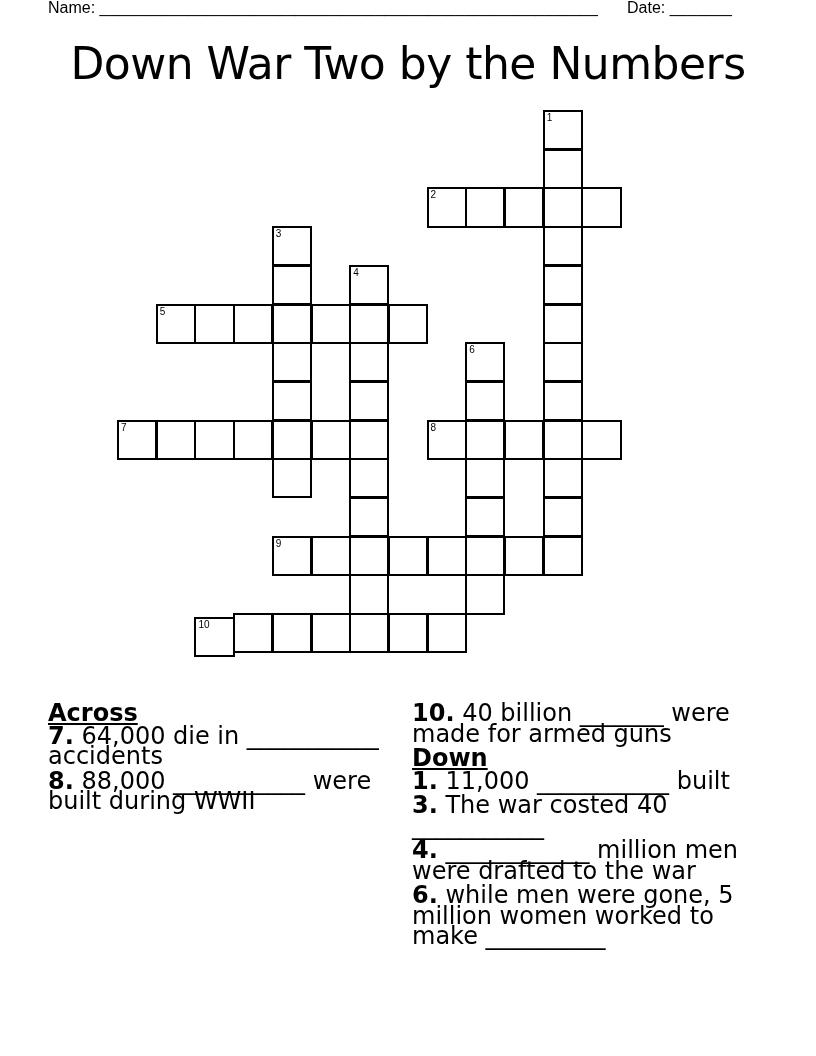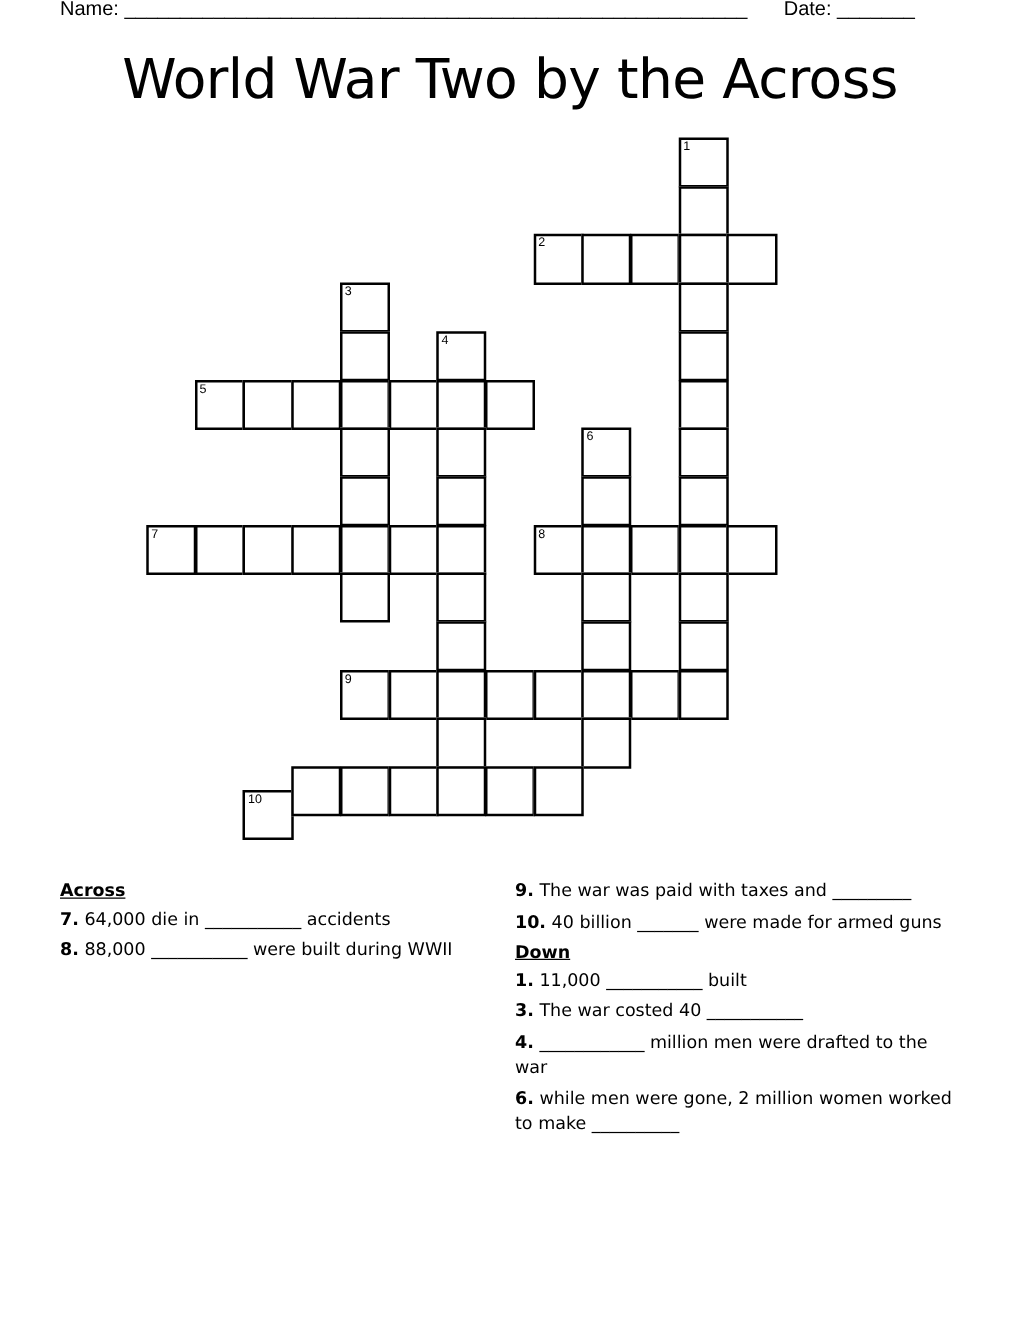--- a/index.html
+++ b/index.html
@@ -9,34 +9,34 @@
   .header-line { position: absolute; top: -1px; left: 48px; font-family: "Liberation Sans", sans-serif; font-size: 16px; color: #000; }
   .header-date { position: absolute; top: -1px; left: 627px; font-family: "Liberation Sans", sans-serif; font-size: 16px; }
 
   .title { position: absolute; top: 38px; left: 0; width: 816px; text-align: center;
            font-family: "DejaVu Sans", sans-serif; font-size: 44px; letter-spacing: -0.5px; font-weight: normal; }
 
   .grid { position: absolute; left: 0; top: 0; width: 816px; height: 680px; }
   .cell { position: absolute; width: 40.2px; height: 40.2px; border: 2px solid #000; background: #fff; }
   .cell-num { position: absolute; top: 1px; left: 2px; font-family: "Liberation Sans", sans-serif; font-size: 10px; line-height: 10px; }
 
-  .clues { position: absolute; font-family: "DejaVu Sans", sans-serif; font-size: 14px; line-height: 20.5px; }
+  .clues { position: absolute; font-family: "DejaVu Sans", sans-serif; font-size: 24px; line-height: 20.5px; }
   .clues-left { left: 48px; top: 703px; width: 345px; }
   .clues-right { left: 412px; top: 703px; width: 350px; }
   .clue-heading { font-weight: bold; text-decoration: underline; margin-bottom: 2px; }
   .clue { margin-bottom: 4px; }
   .clue-num { font-weight: bold; }
 </style>
 </head>
 <body>
 
 <div class="header-line">Name: ________________________________________________________</div>
 <div class="header-date">Date: _______</div>
 
-<h1 class="title">World War Two by the Across</h1>
+<h1 class="title">Down War Two by the Numbers</h1>
 
 <div class="grid" id="grid">
     <div class="cell" style="left: 542.7px; top: 110px;">
       <span class="cell-num">1</span>
     </div>
     <div class="cell" style="left: 542.7px; top: 148.7px;"></div>
     <div class="cell" style="left: 426.6px; top: 187.4px;">
       <span class="cell-num">2</span>
     </div>
     <div class="cell" style="left: 465.3px; top: 187.4px;"></div>
@@ -100,38 +100,37 @@
     </div>
     <div class="cell" style="left: 310.5px; top: 535.7px;"></div>
     <div class="cell" style="left: 349.2px; top: 535.7px;"></div>
     <div class="cell" style="left: 387.9px; top: 535.7px;"></div>
     <div class="cell" style="left: 426.6px; top: 535.7px;"></div>
     <div class="cell" style="left: 465.3px; top: 535.7px;"></div>
     <div class="cell" style="left: 504px; top: 535.7px;"></div>
     <div class="cell" style="left: 542.7px; top: 535.7px;"></div>
     <div class="cell" style="left: 349.2px; top: 574.4px;"></div>
     <div class="cell" style="left: 465.3px; top: 574.4px;"></div>
-    <div class="cell" style="left: 194.4px; top: 632px;">
+    <div class="cell" style="left: 194.4px; top: 617px;">
       <span class="cell-num">10</span>
     </div>
     <div class="cell" style="left: 233.1px; top: 613.1px;"></div>
     <div class="cell" style="left: 271.8px; top: 613.1px;"></div>
     <div class="cell" style="left: 310.5px; top: 613.1px;"></div>
     <div class="cell" style="left: 349.2px; top: 613.1px;"></div>
     <div class="cell" style="left: 387.9px; top: 613.1px;"></div>
     <div class="cell" style="left: 426.6px; top: 613.1px;"></div>
   </div>
 
 <div class="clues clues-left">
   <div class="clue-heading">Across</div>
   <div class="clue"><span class="clue-num">7.</span><span> 64,000 die in ___________ accidents</span></div>
   <div class="clue"><span class="clue-num">8.</span><span> 88,000 ___________ were built during WWII</span></div>
 </div>
 
 <div class="clues clues-right">
-  <div class="clue"><span class="clue-num">9.</span><span> The war was paid with taxes and _________</span></div>
   <div class="clue"><span class="clue-num">10.</span><span> 40 billion _______ were made for armed guns</span></div>
   <div class="clue-heading">Down</div>
   <div class="clue"><span class="clue-num">1.</span><span> 11,000 ___________ built</span></div>
   <div class="clue"><span class="clue-num">3.</span><span> The war costed 40 ___________</span></div>
   <div class="clue"><span class="clue-num">4.</span><span> ____________ million men were drafted to the war</span></div>
-  <div class="clue"><span class="clue-num">6.</span><span> while men were gone, 2 million women worked to make __________</span></div>
+  <div class="clue"><span class="clue-num">6.</span><span> while men were gone, 5 million women worked to make __________</span></div>
 </div>
 
 </body></html>

